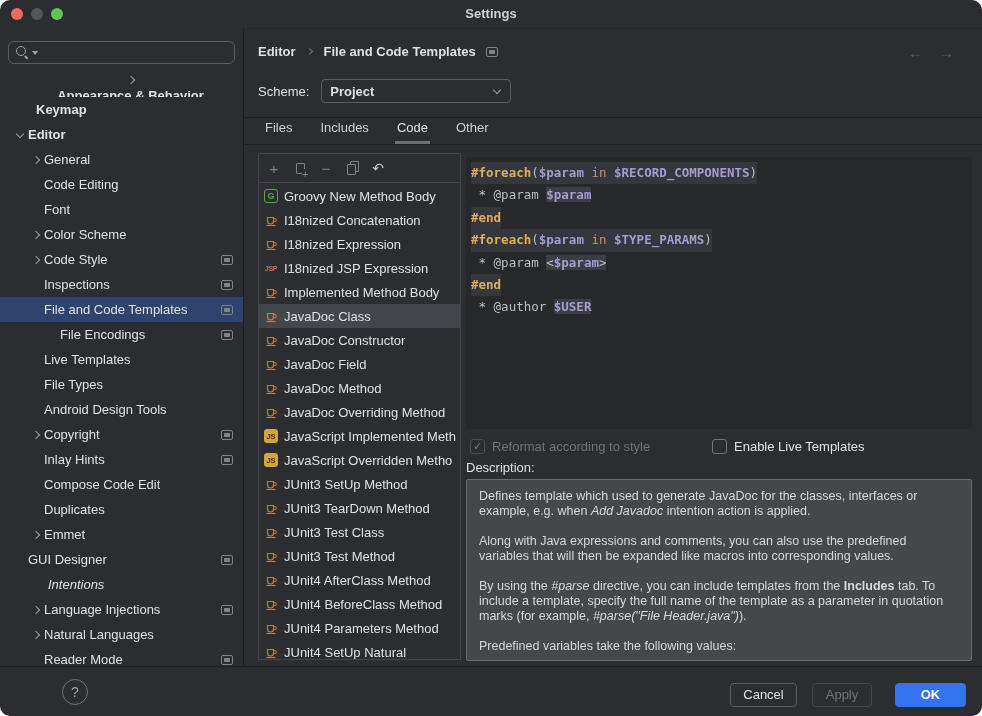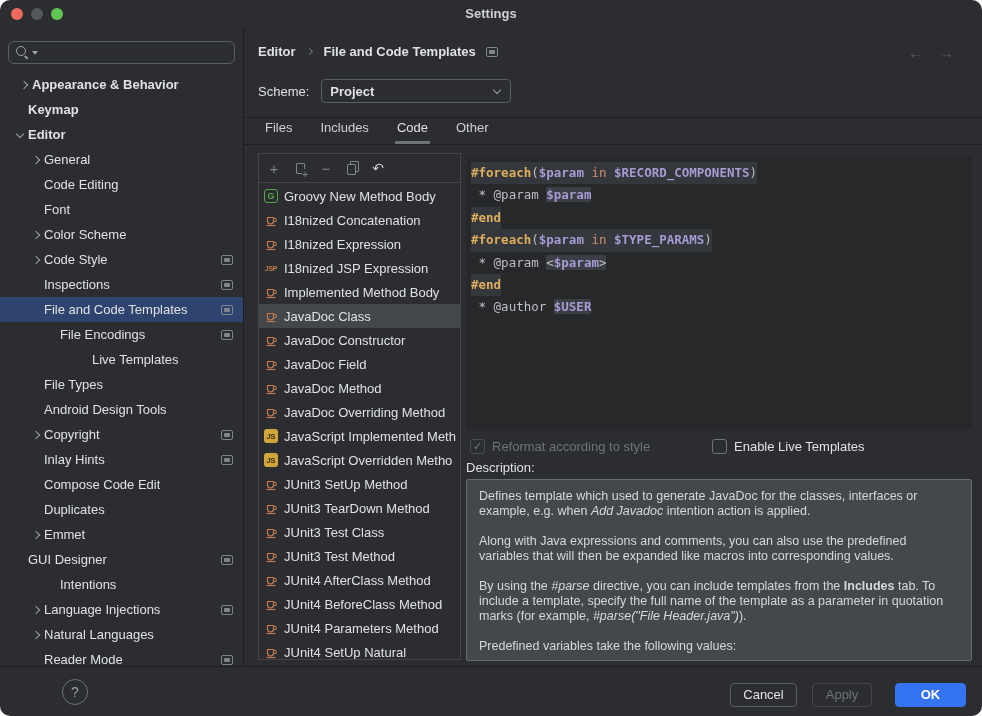--- a/index.html
+++ b/index.html
@@ -124,25 +124,25 @@
     <div class="win-title">Settings</div>
   </div>
 
   <div class="sidebar">
     <div class="searchbox">
       <span class="mag"></span>
       <span class="search-caret"></span>
       <input class="search-input" placeholder="" style="">
     </div>
     <div class="tree" id="tree">
-        <div class="trow bold" style="padding-left: 16px;">
+        <div class="trow bold" style="padding-left: 28px; flex-direction: column;">
           <span class="chev"></span>
           <span class="lbl">Appearance &amp; Behavior</span>
         </div>
-        <div class="trow bold" style="padding-left: 12px;">
+        <div class="trow bold" style="padding-left: 20px;">
           <span class="chev-sp"></span>
           <span class="lbl">Keymap</span>
         </div>
         <div class="trow bold" style="padding-left: 12px;">
           <span class="chev expanded"></span>
           <span class="lbl">Editor</span>
         </div>
         <div class="trow" style="padding-left: 28px;">
           <span class="chev"></span>
           <span class="lbl">General</span>
@@ -172,21 +172,21 @@
         <div class="trow selected" style="padding-left: 28px;">
           <span class="chev-sp"></span>
           <span class="lbl">File and Code Templates</span>
           <span class="screen-ic"></span>
         </div>
         <div class="trow" style="padding-left: 44px;">
           <span class="chev-sp"></span>
           <span class="lbl">File Encodings</span>
           <span class="screen-ic"></span>
         </div>
-        <div class="trow" style="padding-left: 28px; margin-left: 48px;">
+        <div class="trow" style="padding-left: 28px;">
           <span class="chev-sp"></span>
           <span class="lbl">Live Templates</span>
         </div>
         <div class="trow" style="padding-left: 28px;">
           <span class="chev-sp"></span>
           <span class="lbl">File Types</span>
         </div>
         <div class="trow" style="padding-left: 28px;">
           <span class="chev-sp"></span>
           <span class="lbl">Android Design Tools</span>
@@ -211,21 +211,21 @@
         </div>
         <div class="trow" style="padding-left: 28px;">
           <span class="chev"></span>
           <span class="lbl">Emmet</span>
         </div>
         <div class="trow" style="padding-left: 12px;">
           <span class="chev-sp"></span>
           <span class="lbl">GUI Designer</span>
           <span class="screen-ic"></span>
         </div>
-        <div class="trow" style="padding-left: 44px;">
+        <div class="trow" style="padding-left: 32px; font-style: italic;">
           <span class="chev-sp"></span>
           <span class="lbl">Intentions</span>
         </div>
         <div class="trow" style="padding-left: 28px;">
           <span class="chev"></span>
           <span class="lbl">Language Injections</span>
           <span class="screen-ic"></span>
         </div>
         <div class="trow" style="padding-left: 28px;">
           <span class="chev"></span>

